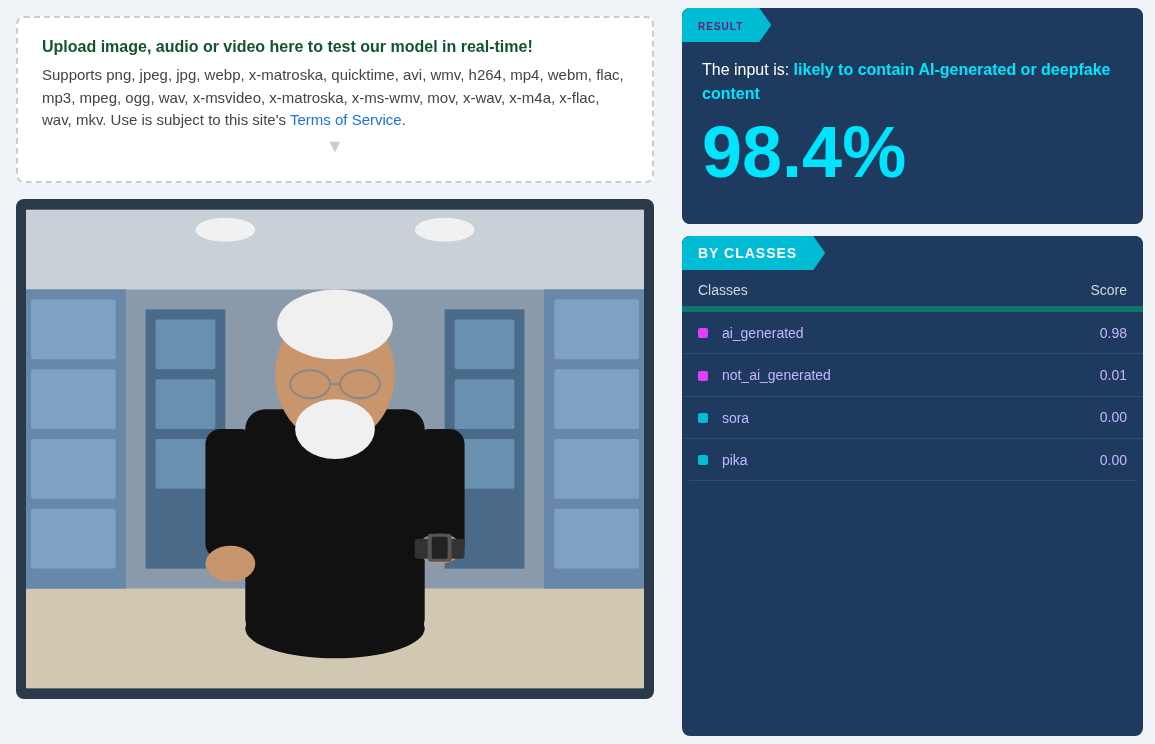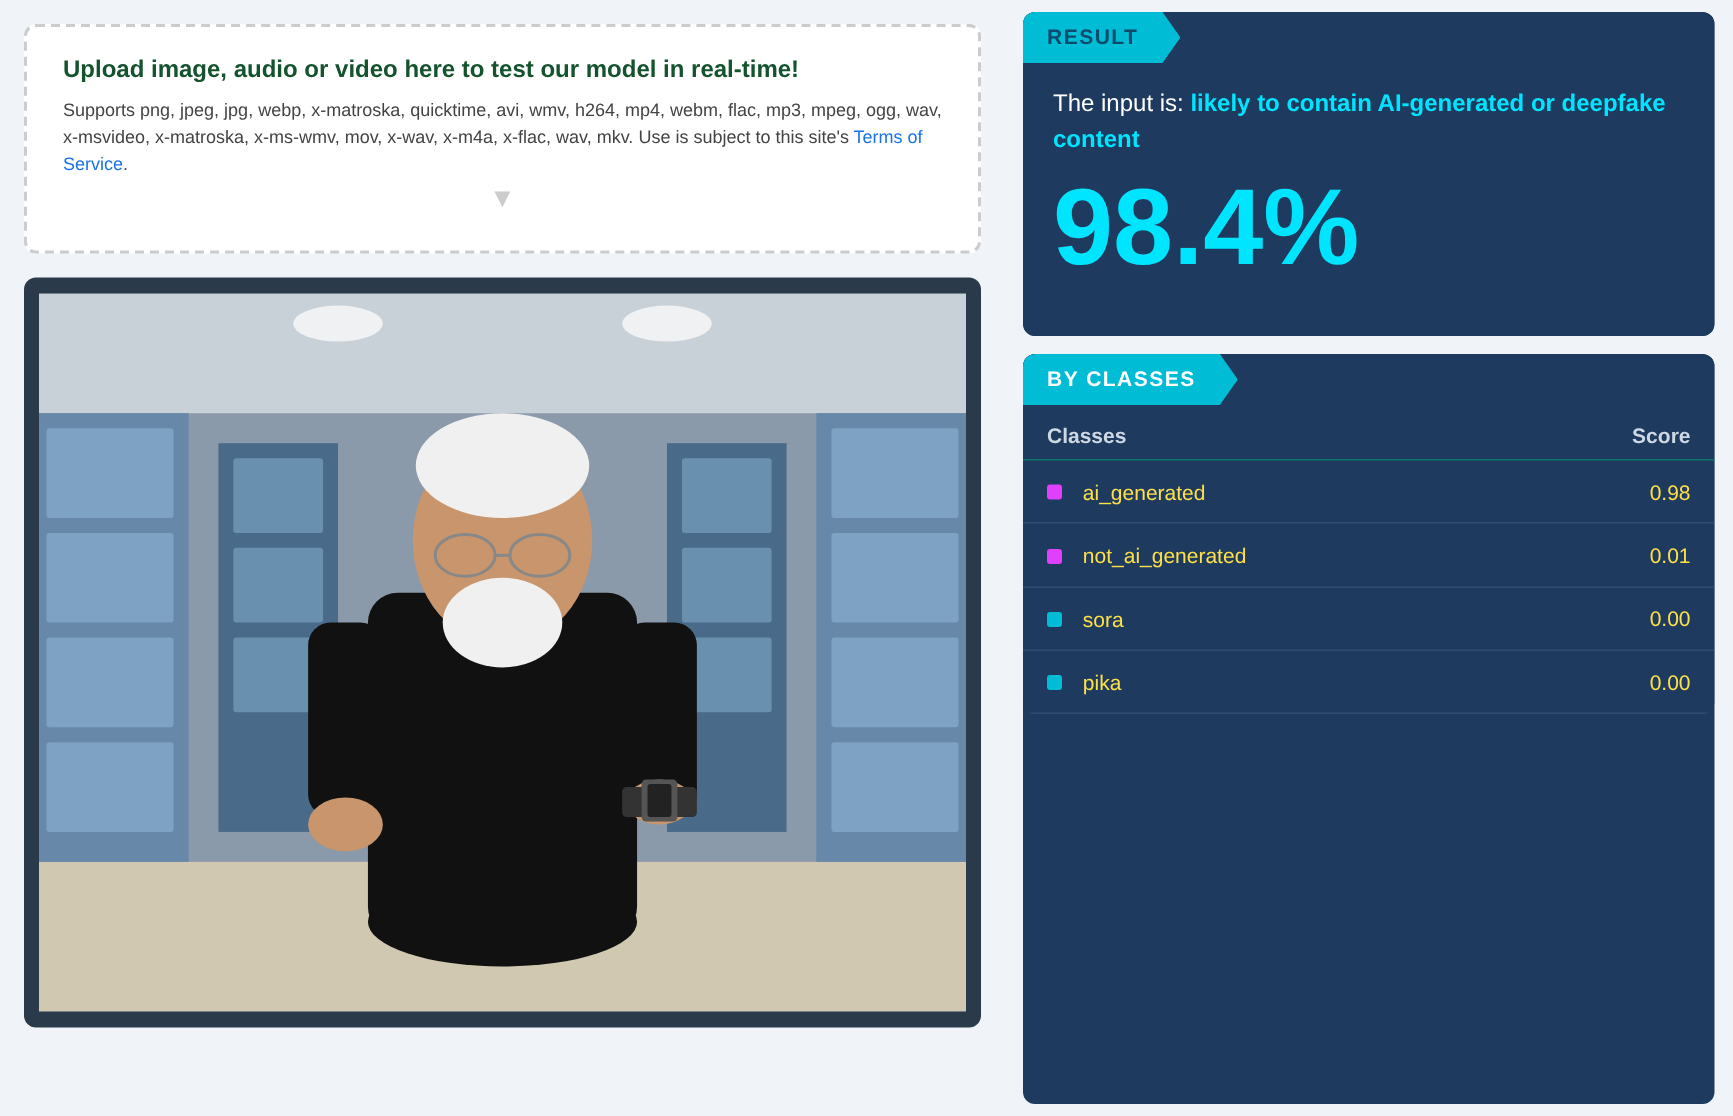--- a/index.html
+++ b/index.html
@@ -29,21 +29,21 @@
     }
 
     .upload-box h2 {
       font-size: 16px;
       font-weight: bold;
       color: #14532d;
       margin-bottom: 8px;
     }
 
     .upload-box p {
-      font-size: 12px;
+      font-size: 15px;
       color: #444;
       line-height: 1.5;
     }
 
     .upload-box a {
       color: #1a73e8;
       text-decoration: none;
     }
 
     .upload-box .arrow-down {
@@ -84,23 +84,23 @@
 
     .result-header {
       background: #00bcd4;
       padding: 8px 16px;
       display: inline-block;
       clip-path: polygon(0 0, calc(100% - 12px) 0, 100% 50%, calc(100% - 12px) 100%, 0 100%);
       padding-right: 28px;
     }
 
     .result-header-text {
-      font-size: 14px;
-      font-weight: bold;
-      color: #0c4a6e;
+      font-size: 10px;
+      font-weight: bold;
+      color: #701a75;
       letter-spacing: 1px;
     }
 
     .result-body {
       padding: 16px 20px 20px;
     }
 
     .result-description {
       font-size: 16px;
       color: white;
@@ -164,32 +164,32 @@
 
     .classes-table {
       width: 100%;
       border-collapse: collapse;
       padding: 0 16px;
     }
 
     .classes-table th {
       color: #cdd8e3;
       font-size: 14px;
-      font-weight: bold;
+      font-weight: normal;
       text-align: left;
       padding: 12px 16px 8px;
-      border-bottom: 1px solid #0f766e;
+      border-bottom: 6px solid #0f766e;
     }
 
     .classes-table th.score-col {
       text-align: right;
     }
 
     .classes-table td {
-      color: #fde047;
+      color: #c4b5fd;
       font-size: 14px;
       padding: 12px 16px;
       border-bottom: 1px solid #2d4e6e;
     }
 
     .classes-table td.score-val {
       text-align: right;
     }
 
     .class-indicator {

